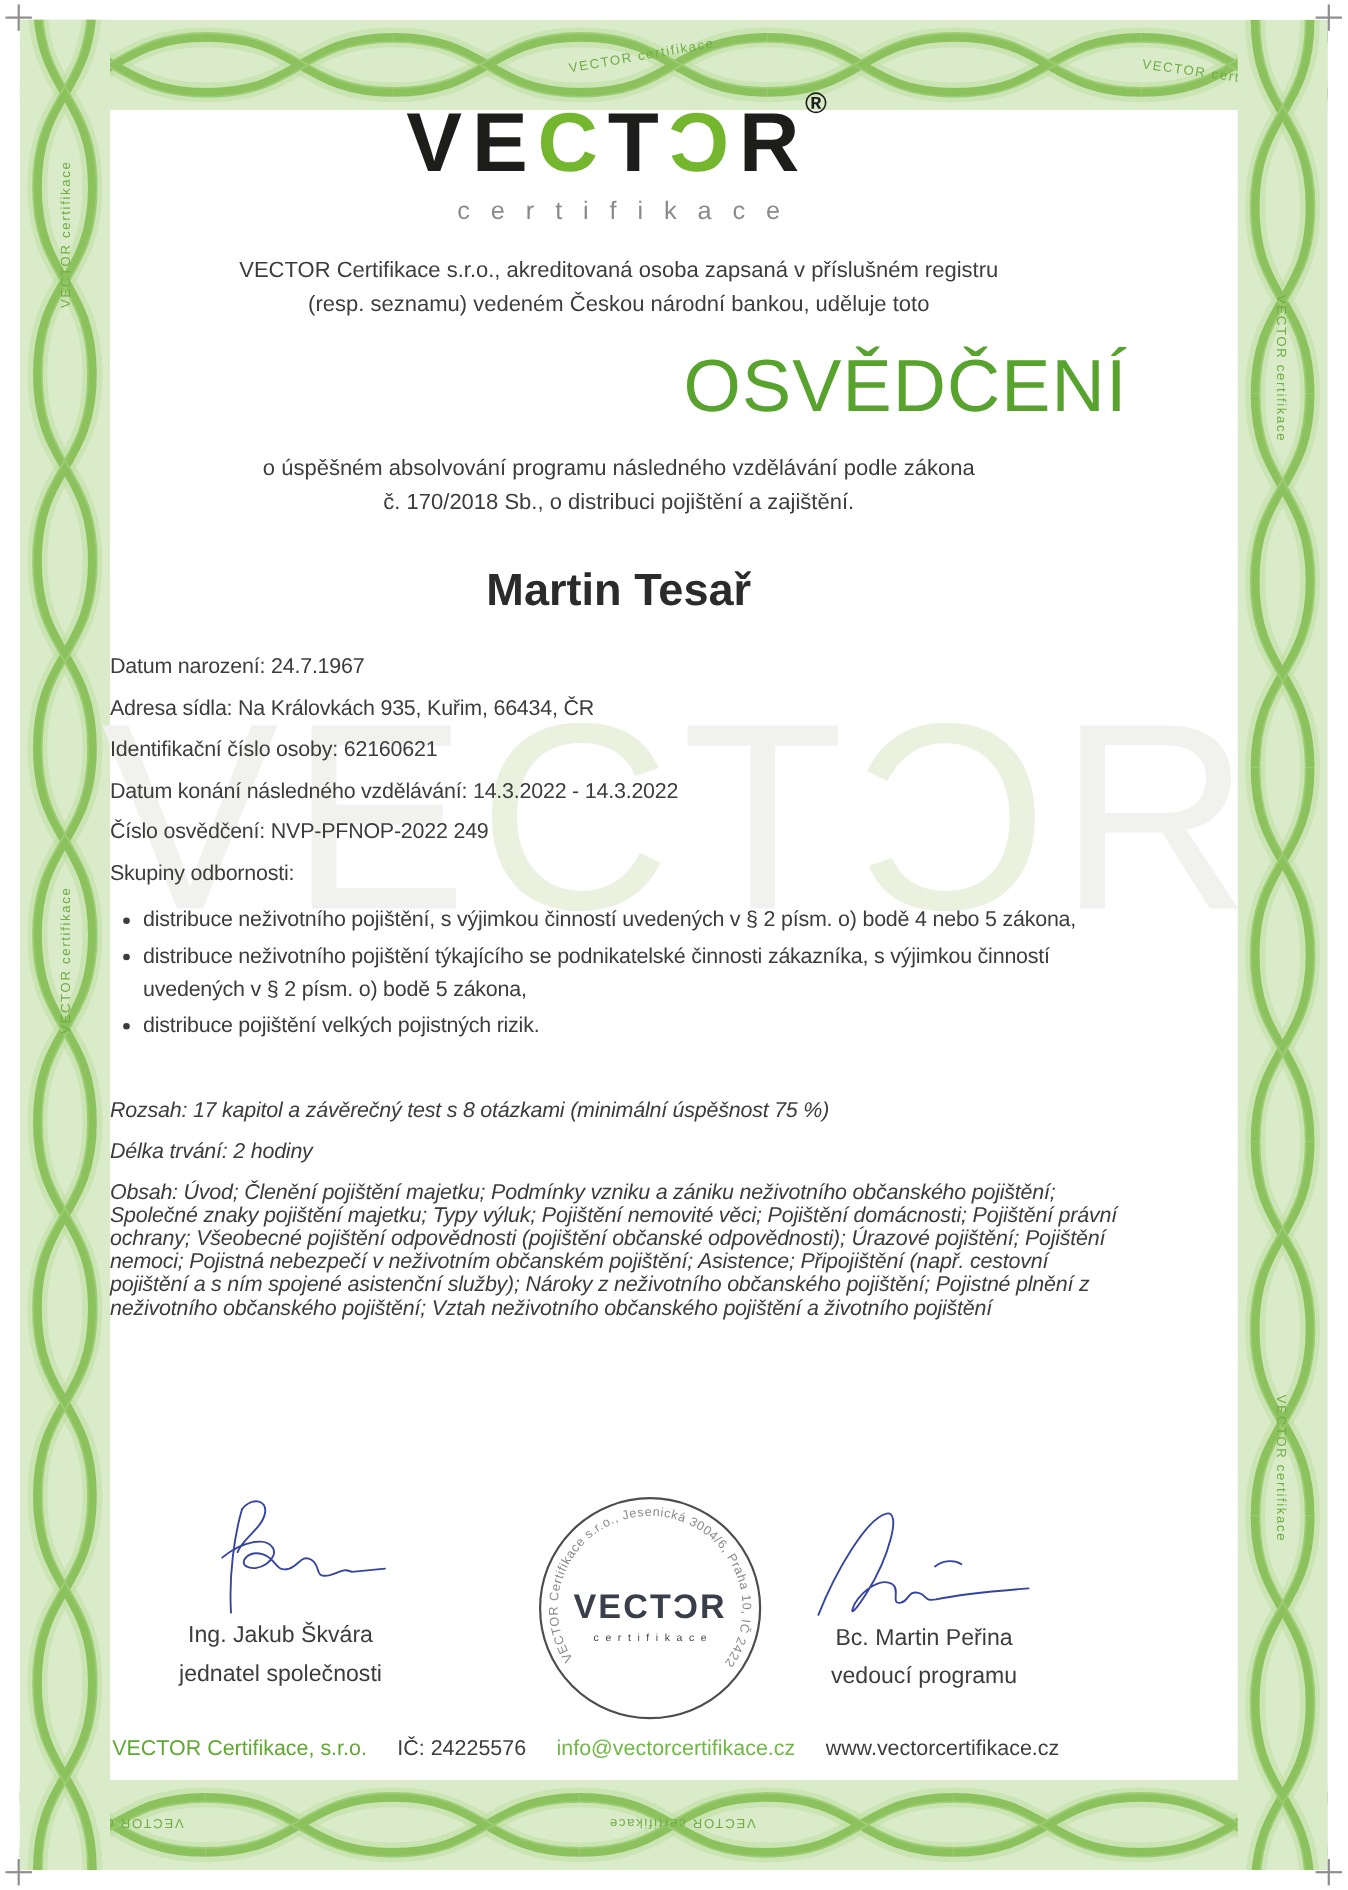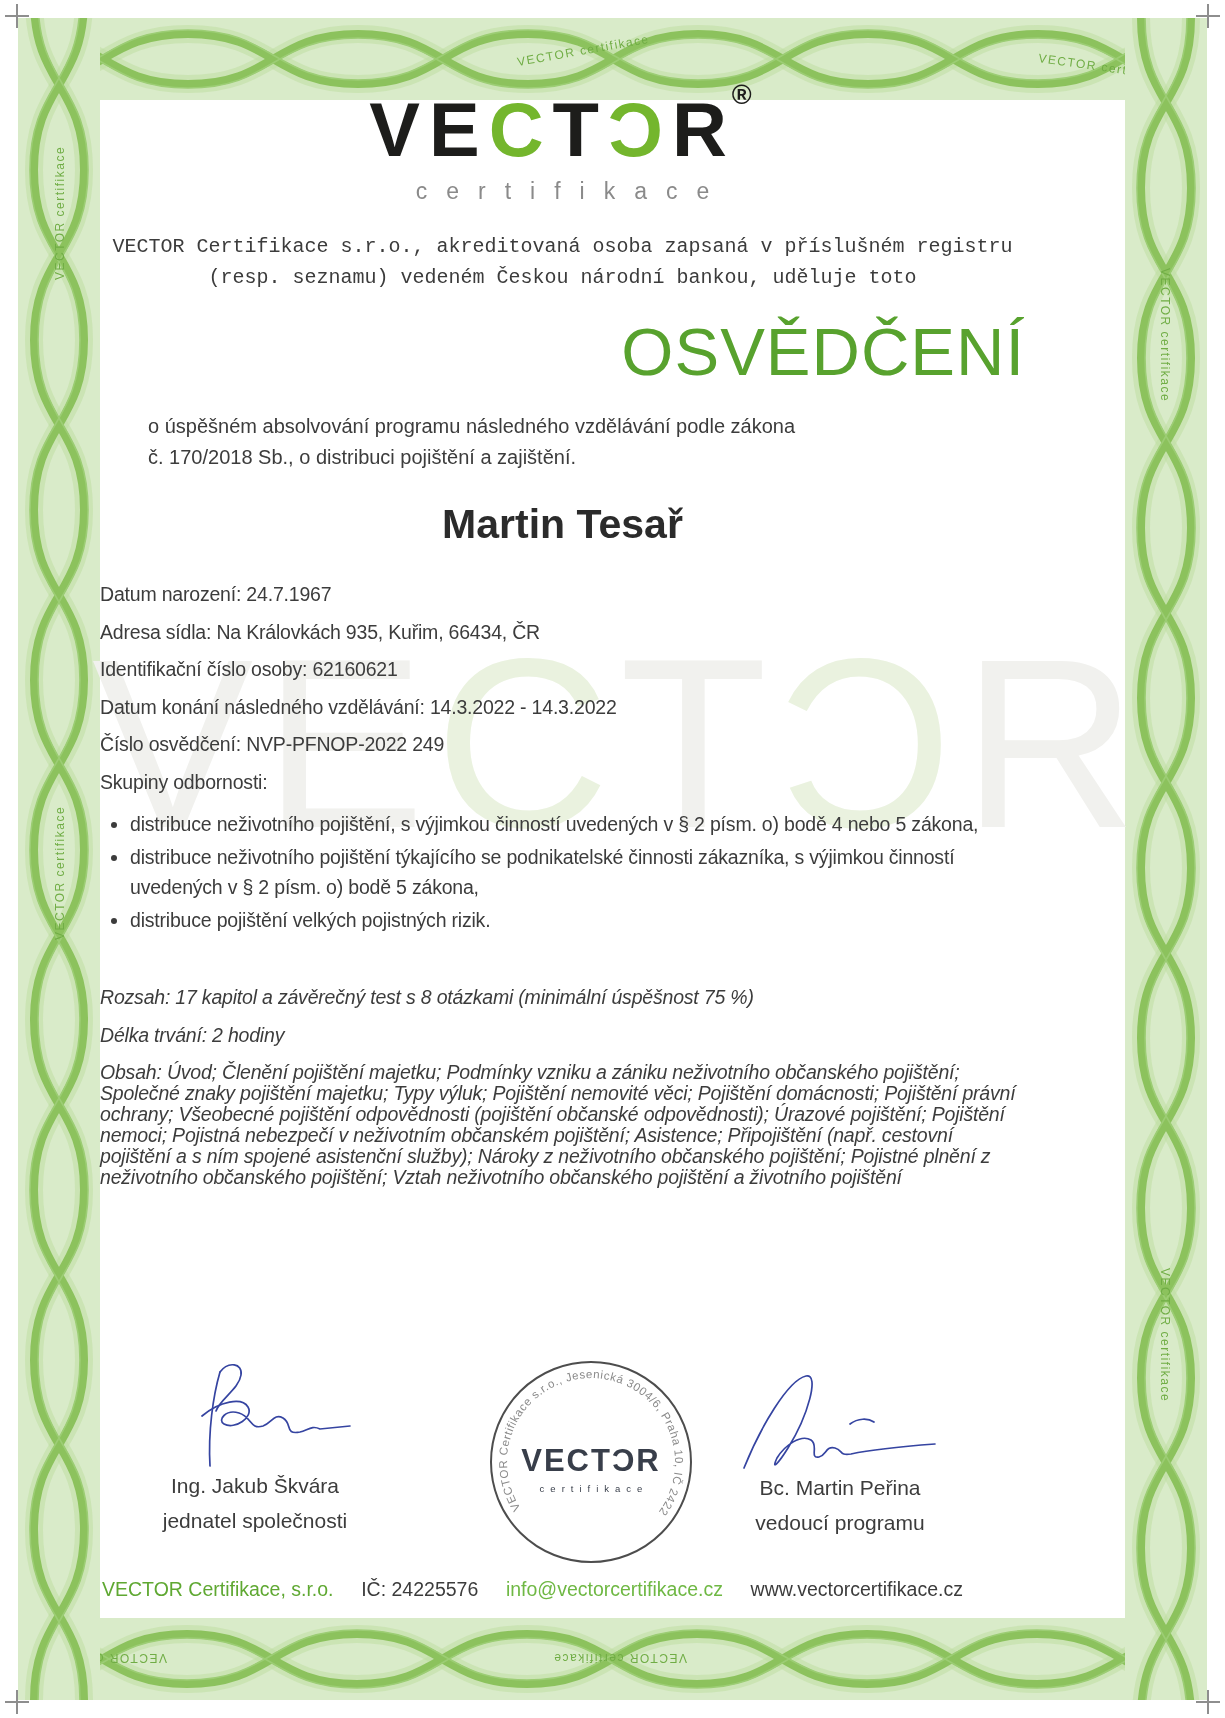--- a/index.html
+++ b/index.html
@@ -24,25 +24,25 @@
   .watermark .wm-g1{color:#f1f1ee;}
   .watermark .wm-g2{color:#eaf2df;}
   
   .content{position:absolute;left:100px;top:84px;width:925px;z-index:1;}
   .logo-row{text-align:center;margin-top:8px;font-size:76px;font-weight:700;line-height:1;
             letter-spacing:9px;color:#1d1d1b;white-space:nowrap;}
   .logo-row .lg-green{color:#74b62d;}
   .logo-row sup{font-size:27px;letter-spacing:0;vertical-align:super;position:relative;top:-26px;left:-4px;}
   .logo-sub{text-align:center;margin-top:10px;font-size:23px;letter-spacing:19px;
             padding-left:19px;color:#8a8a8a;}
-  .intro{margin-top:26px;text-align:center;font-size:20px;line-height:31px;color:#3c3c3c;font-family:Liberation Mono, monospace;}
+  .intro{margin-top:26px;text-align:center;font-size:20px;line-height:31px;color:#3c3c3c;}
   .cert-title{margin:24px 0 0 0;text-align:right;font-size:67px;font-weight:400;
               letter-spacing:1px;color:#58a22e;line-height:1.05;}
-  .subtitle{margin-top:24px;font-size:20px;line-height:31px;margin-left:48px;}
-  .holder{margin-top:28px;text-align:center;font-size:41px;font-weight:700;color:#2b2b2b;}
+  .subtitle{margin-top:24px;text-align:center;font-size:20px;line-height:31px;}
+  .holder{margin-top:40px;text-align:center;font-size:41px;font-weight:700;color:#2b2b2b;}
   .details{margin-top:36px;font-size:19.5px;letter-spacing:-0.2px;}
   .details p{margin:0 0 16.5px 0;line-height:21px;}
   .details .bold{font-weight:700;}
   .groups{margin:8px 0 0 30px;padding:0;font-size:19.5px;letter-spacing:-0.2px;}
   .groups li{margin:0 0 3px 0;line-height:30px;}
   .scope-block{margin-top:52px;font-size:19.5px;letter-spacing:-0.2px;}
   .scope-block p{margin:0 0 16.5px 0;line-height:21px;font-style:italic;}
   .obsah{margin:4px 0 0 0;font-size:19.5px;letter-spacing:-0.2px;line-height:34px;}
   
   .stamp{position:absolute;left:487px;top:1358px;z-index:2;}

